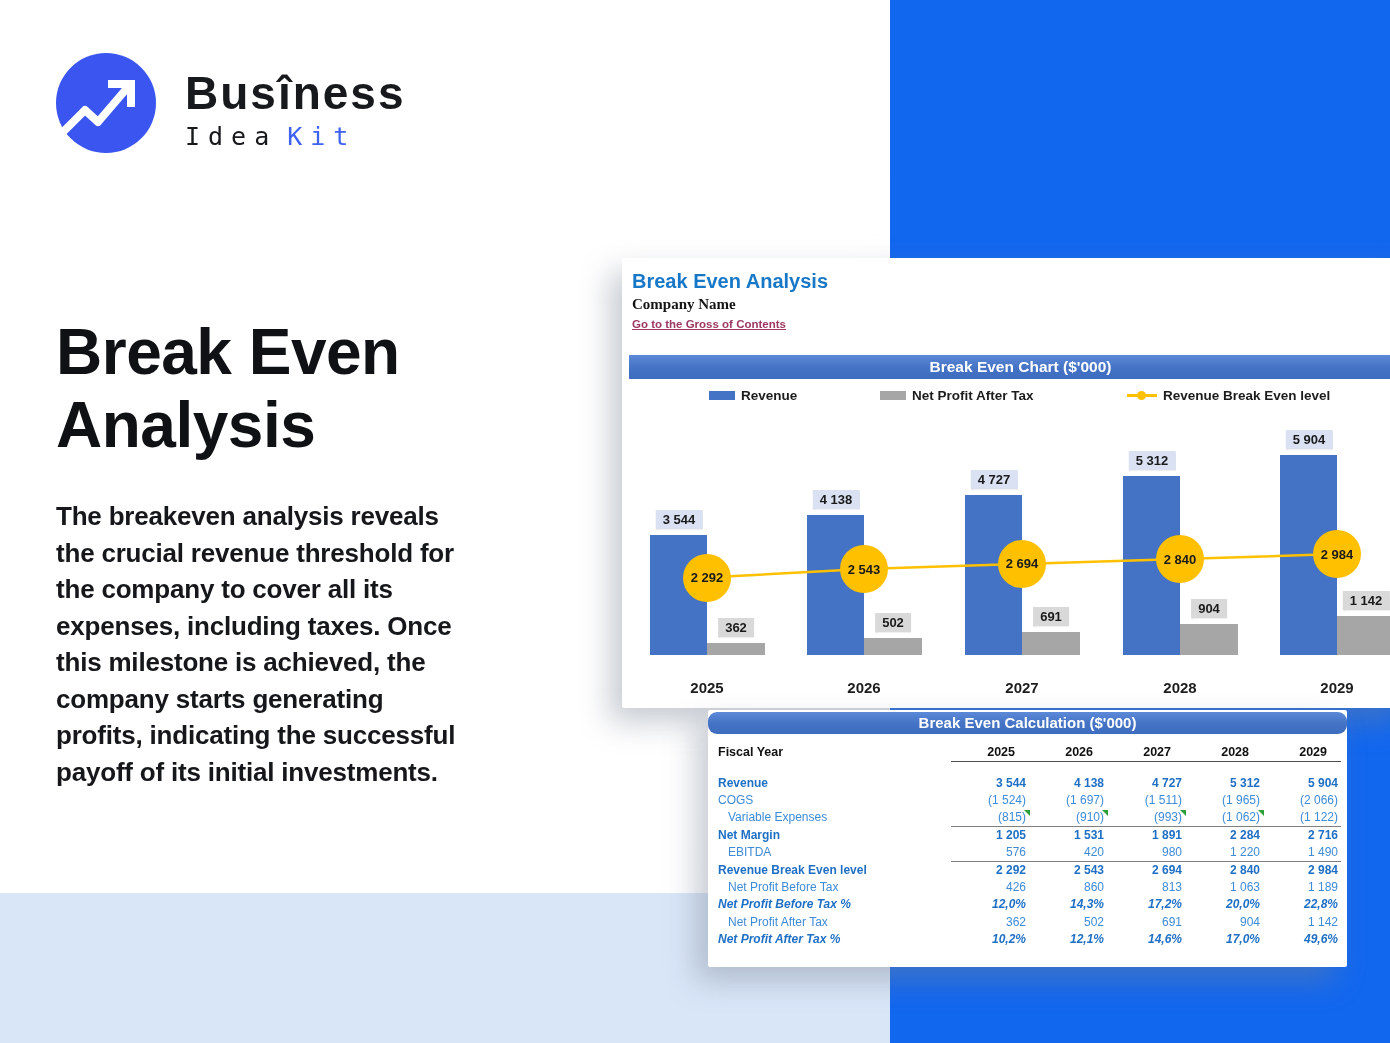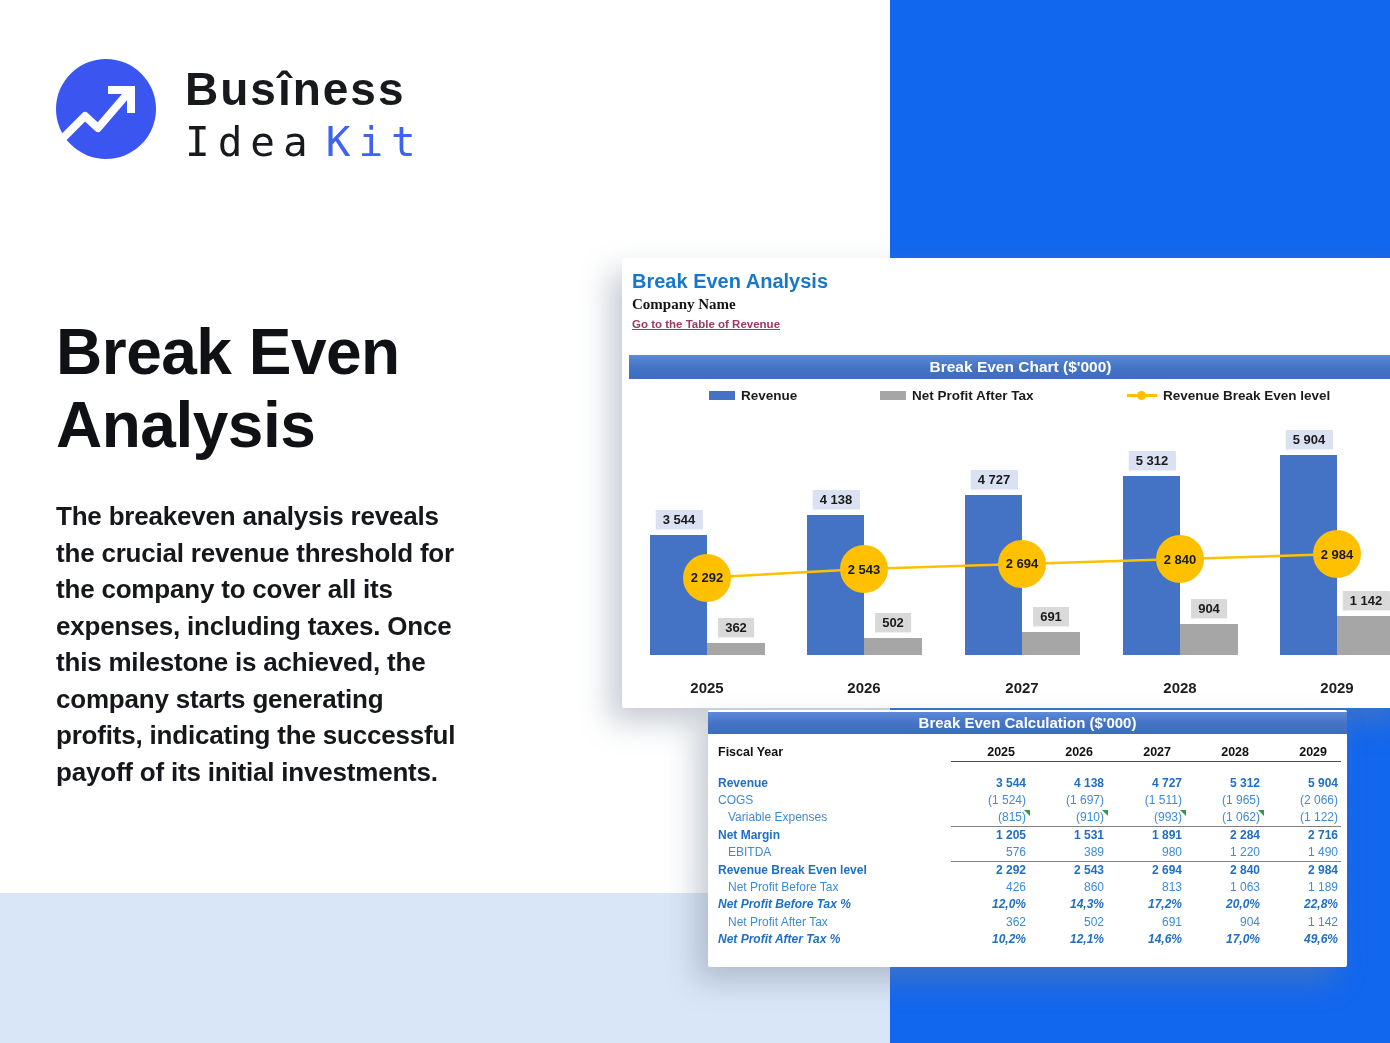--- a/index.html
+++ b/index.html
@@ -7,21 +7,21 @@
         background:linear-gradient(105deg,#ffffff 55%,#f2f4f6 88%,#e9ecef 100%);
         font-family:"Liberation Sans",sans-serif;}
   
   .bg-blue{position:absolute;left:890px;top:0;width:500px;height:1043px;background:#1267EF;}
   .bg-lightblue{position:absolute;left:0;top:893px;width:890px;height:150px;background:#D9E6F8;}
 
   
   .brand{position:absolute;left:55px;top:52px;display:flex;align-items:center;}
   .brand-text{margin-left:28px;margin-top:12px;}
   .brand-w1{font-size:46px;font-weight:bold;color:#17191d;letter-spacing:2px;line-height:50px;}
-  .brand-w2{font-family:"DejaVu Sans Mono",monospace;font-size:41px;color:#17191d;letter-spacing:8px;margin-top:4px;}
+  .brand-w2{font-family:"DejaVu Sans Mono",monospace;font-size:25px;color:#17191d;letter-spacing:8px;margin-top:4px;}
   .brand-w2 .kit{color:#3E63F2;margin-left:10px;}
 
   
   .hero-title{position:absolute;left:56px;top:316px;margin:0;font-size:64px;line-height:73px;
               font-weight:bold;color:#0f1115;letter-spacing:-0.5px;white-space:pre-line;}
   .hero-desc{position:absolute;left:56px;top:498px;width:505px;font-size:26px;line-height:36.5px;
              font-weight:bold;color:#15171b;letter-spacing:-0.2px;white-space:pre-line;}
 
   
   .card{position:absolute;background:#fff;border-radius:2px;
@@ -30,21 +30,21 @@
   .table-card{left:708px;top:710px;width:639px;height:257px;}
 
   .sheet-title{position:absolute;left:10px;top:12px;font-size:20px;font-weight:bold;color:#1878C8;}
   .sheet-company{position:absolute;left:10px;top:38px;font-size:15px;font-weight:bold;color:#141414;font-family:Liberation Serif, serif;}
   .sheet-link{position:absolute;left:10px;top:60px;font-size:11.5px;font-weight:bold;color:#9C3862;
               text-decoration:underline;cursor:pointer;}
 
   .banner{background:linear-gradient(180deg,#5C89D8 0%,#4472C4 55%,#3E6CBE 100%);
           color:#fff;font-weight:bold;text-align:center;}
   .chart-banner{position:absolute;left:7px;right:0;top:97px;height:24px;font-size:15.5px;line-height:24px;}
-  .table-banner{position:absolute;left:0;right:0;top:2px;height:22px;font-size:15px;line-height:22px;}
+  .table-banner{position:absolute;left:0;right:0;top:2px;height:22px;font-size:15px;line-height:22px;border-radius:9px;}
 
   
   .legend-item{position:absolute;top:130px;display:flex;align-items:center;gap:6px;
                font-size:13.5px;font-weight:bold;color:#1c1c1c;}
   .sw{width:26px;height:9px;}
   .sw-blue{background:#4472C4;}
   .sw-gray{background:#A6A6A6;}
   .line-marker{position:relative;width:30px;height:9px;}
   .line-marker .ln{position:absolute;left:0;top:3px;width:30px;height:3px;background:#FFC000;}
   .line-marker .dt{position:absolute;left:10px;top:0;width:9px;height:9px;border-radius:50%;background:#FFC000;}
@@ -107,21 +107,21 @@
 the company to cover all its
 expenses, including taxes. Once
 this milestone is achieved, the
 company starts generating
 profits, indicating the successful
 payoff of its initial investments.</div>
 
   <section class="card chart-card">
     <div class="sheet-title">Break Even Analysis</div>
     <div class="sheet-company">Company Name</div>
-    <a class="sheet-link">Go to the Table of Revenue</a>
+    <a class="sheet-link">Go to the Gross of Contents</a>
 
     <div class="banner chart-banner">Break Even Chart ($'000)</div>
 
     <div class="legend-item" style="left:87px">
       <span class="sw sw-blue"></span>
       <span>Revenue</span>
     </div>
     <div class="legend-item" style="left:258px">
       <span class="sw sw-gray"></span>
       <span>Net Profit After Tax</span>
@@ -210,21 +210,21 @@
           <div class="tlabel">Net Margin</div>
           <div class="tcell">1 205</div>
           <div class="tcell">1 531</div>
           <div class="tcell">1 891</div>
           <div class="tcell">2 284</div>
           <div class="tcell">2 716</div>
         </div>
         <div class="trow r-plain">
           <div class="tlabel indent">EBITDA</div>
           <div class="tcell">576</div>
-          <div class="tcell">389</div>
+          <div class="tcell">420</div>
           <div class="tcell">980</div>
           <div class="tcell">1 220</div>
           <div class="tcell">1 490</div>
         </div>
         <div class="trow r-bold topline">
           <div class="tlabel">Revenue Break Even level</div>
           <div class="tcell">2 292</div>
           <div class="tcell">2 543</div>
           <div class="tcell">2 694</div>
           <div class="tcell">2 840</div>

